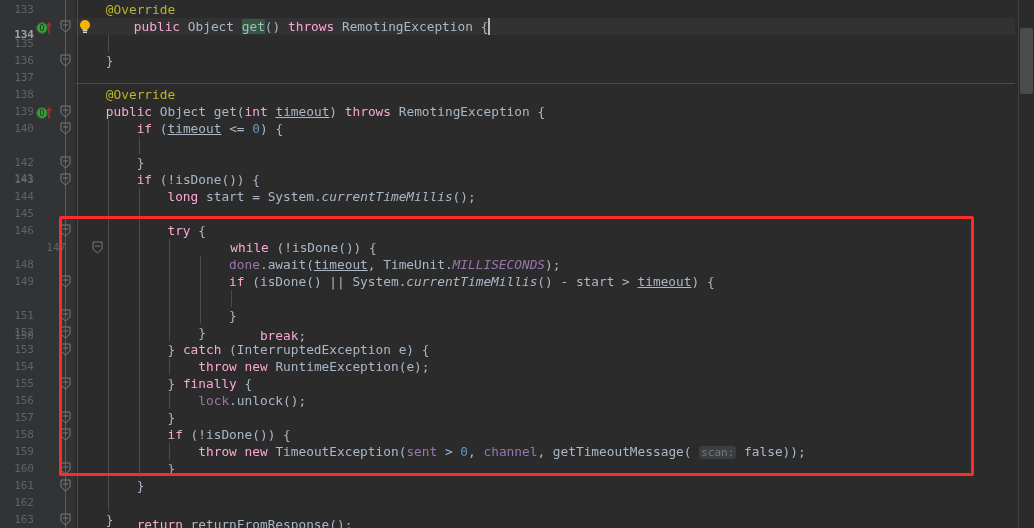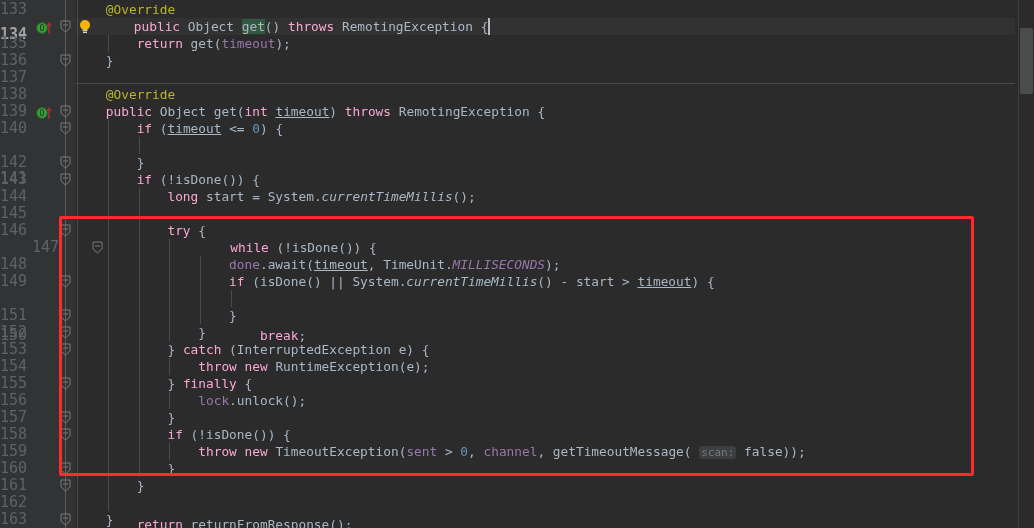--- a/index.html
+++ b/index.html
@@ -54,23 +54,23 @@
     position: absolute;
     left: 0; top: 0;
     width: 75px; height: 17px;
     background: #3b3d3e;
   }
 
   .lineno {
     position: absolute;
     left: 0; top: 0;
     width: 34px;
-    text-align: left;
+    text-align: right;
     color: #606366;
-    font-size: 15px;
+    font-size: 11px;
     font-family: "DejaVu Sans Mono", "Liberation Mono", monospace;
     z-index: 3;
   }
   .lineno.current { color: #a4a3a3; font-weight: bold; margin-top: 8px; }
 
   
   .g-override {
     position: absolute;
     left: 36px; top: 3px;
     width: 18px; height: 13px;
@@ -199,21 +199,21 @@
           </svg></div><div class="g-override"><svg width="18" height="14" viewBox="0 0 18 14">
             <circle cx="6" cy="7" r="5.2" fill="#389e3a" stroke="#2a7a2b" stroke-width="1"></circle>
             <text x="6" y="10.4" font-size="8" font-family="monospace" fill="#1d2d1d" text-anchor="middle">O</text>
             <line x1="13" y1="13" x2="13" y2="3" stroke="#a03030" stroke-width="1.6"></line>
             <path d="M13 1 L16 5 L10 5 Z" fill="#a03030"></path>
           </svg></div><div class="g-bulb"><svg width="14" height="15" viewBox="0 0 14 15">
             <circle cx="7" cy="6" r="5" fill="#f7b500"></circle>
             <rect x="4.5" y="10.5" width="5" height="1.4" fill="#d9d9d9"></rect>
             <rect x="5" y="12.6" width="4" height="1.4" fill="#d9d9d9"></rect>
           </svg></div><div class="code" style="left:103px;">&nbsp;&nbsp;&nbsp;&nbsp;<span class="kw">public</span><span class="id"> </span><span class="id">Object</span><span class="id"> </span><span class="hl id">get</span><span class="id">() </span><span class="kw">throws</span><span class="id"> </span><span class="id">RemotingException</span><span class="id"> {</span></div><div class="caret-bar" style="left:488px;top:0;"></div></div>
-      <div class="row" style="top: 35px;"><div class="lineno">135</div><div class="code" style="left:75px;">&nbsp;&nbsp;&nbsp;&nbsp;&nbsp;&nbsp;&nbsp;&nbsp;<span class="kw">return</span><span class="id"> </span><span class="id">get</span><span class="id">(</span><span class="fld">timeout</span><span class="id">);</span></div></div>
+      <div class="row" style="top: 35px;"><div class="lineno">135</div></div>
       <div class="row" style="top: 52px;"><div class="lineno">136</div><div class="fold"><svg width="13" height="13" viewBox="0 0 13 13">
             <path d="M2 1 H11 V8 L6.5 12 L2 8 Z" fill="none" stroke="#787b7d" stroke-width="1"></path>
             <line x1="4" y1="5" x2="9" y2="5" stroke="#787b7d" stroke-width="1"></line>
           </svg></div><div class="code" style="left:75px;">&nbsp;&nbsp;&nbsp;&nbsp;<span class="id">}</span></div></div>
       <div class="row" style="top: 69px;"><div class="lineno">137</div><div class="code" style="left:75px;"></div></div>
       <div class="row" style="top: 86px;"><div class="lineno">138</div><div class="code" style="left:75px;">&nbsp;&nbsp;&nbsp;&nbsp;<span class="an">@Override</span></div></div>
       <div class="row" style="top: 103px;"><div class="lineno">139</div><div class="fold"><svg width="13" height="13" viewBox="0 0 13 13">
             <path d="M2 1 H11 V8 L6.5 12 L2 8 Z" fill="none" stroke="#787b7d" stroke-width="1"></path>
             <line x1="4" y1="5" x2="9" y2="5" stroke="#787b7d" stroke-width="1"></line>
           </svg></div><div class="g-override"><svg width="18" height="14" viewBox="0 0 18 14">

